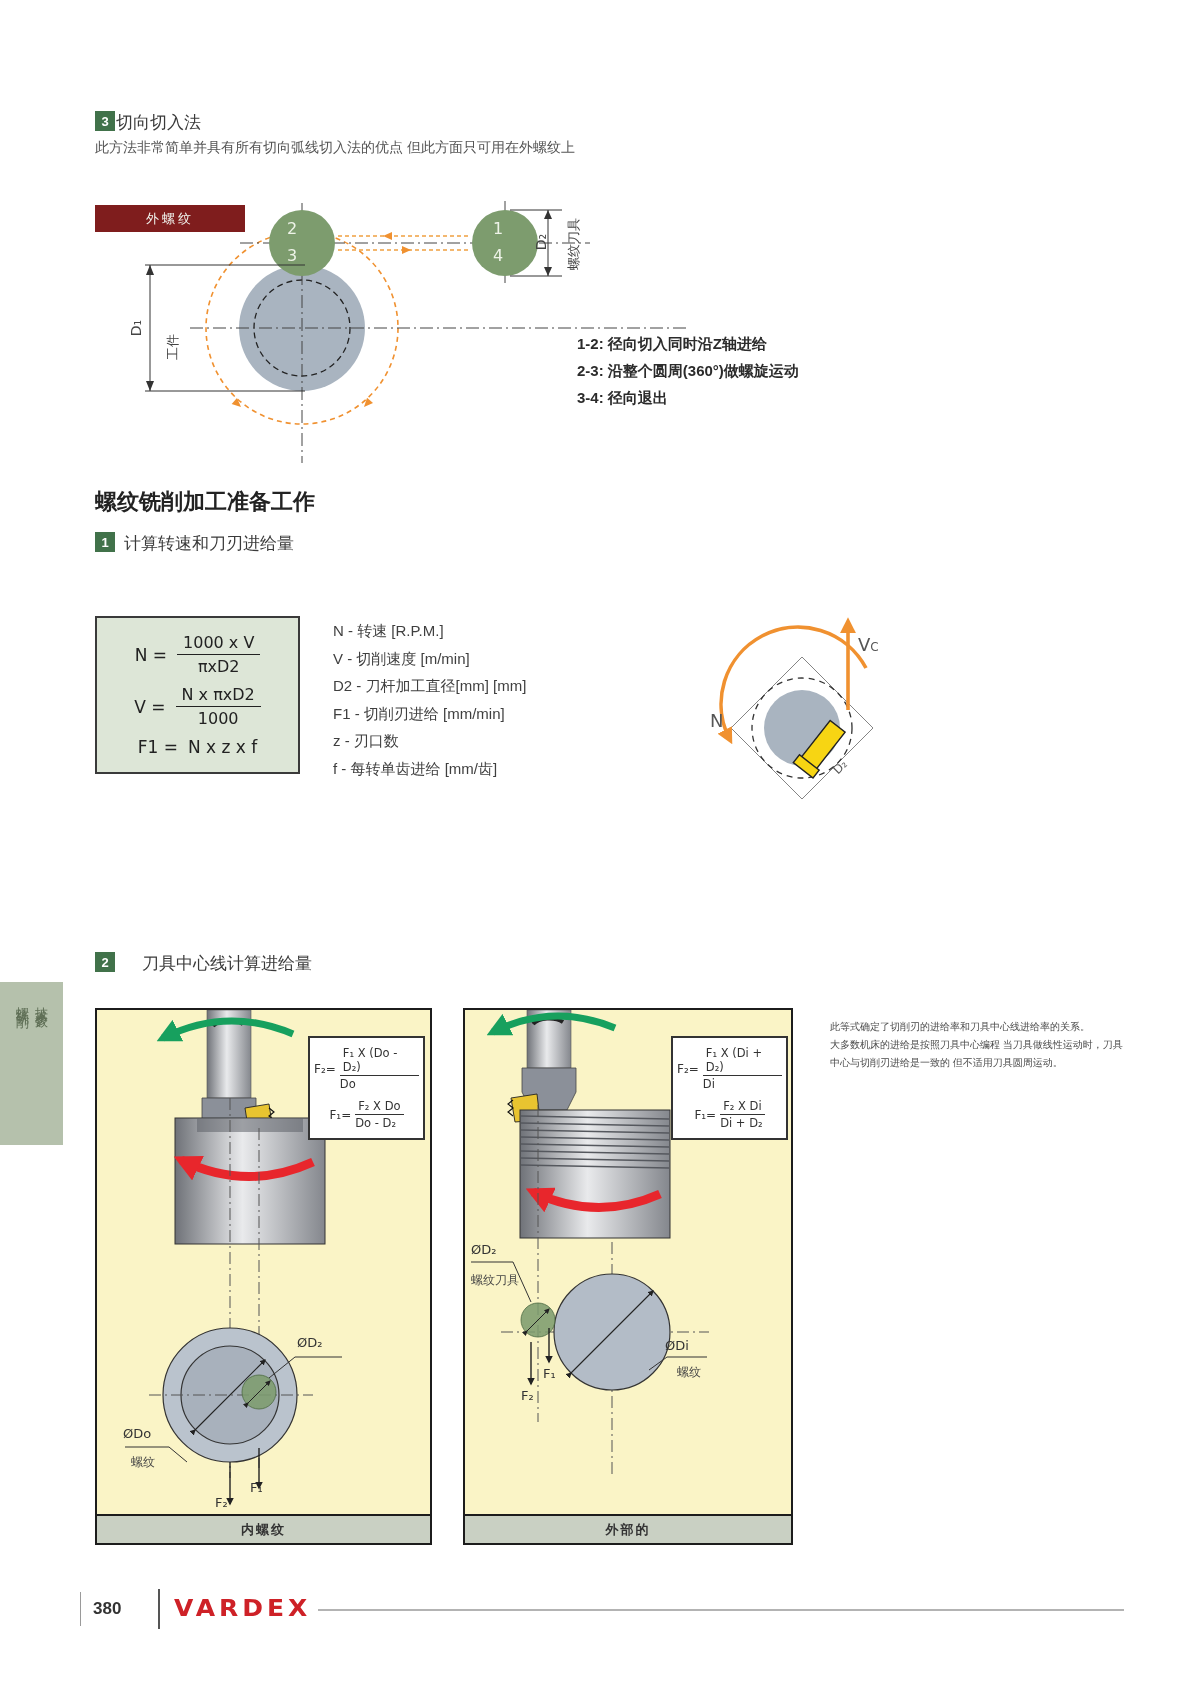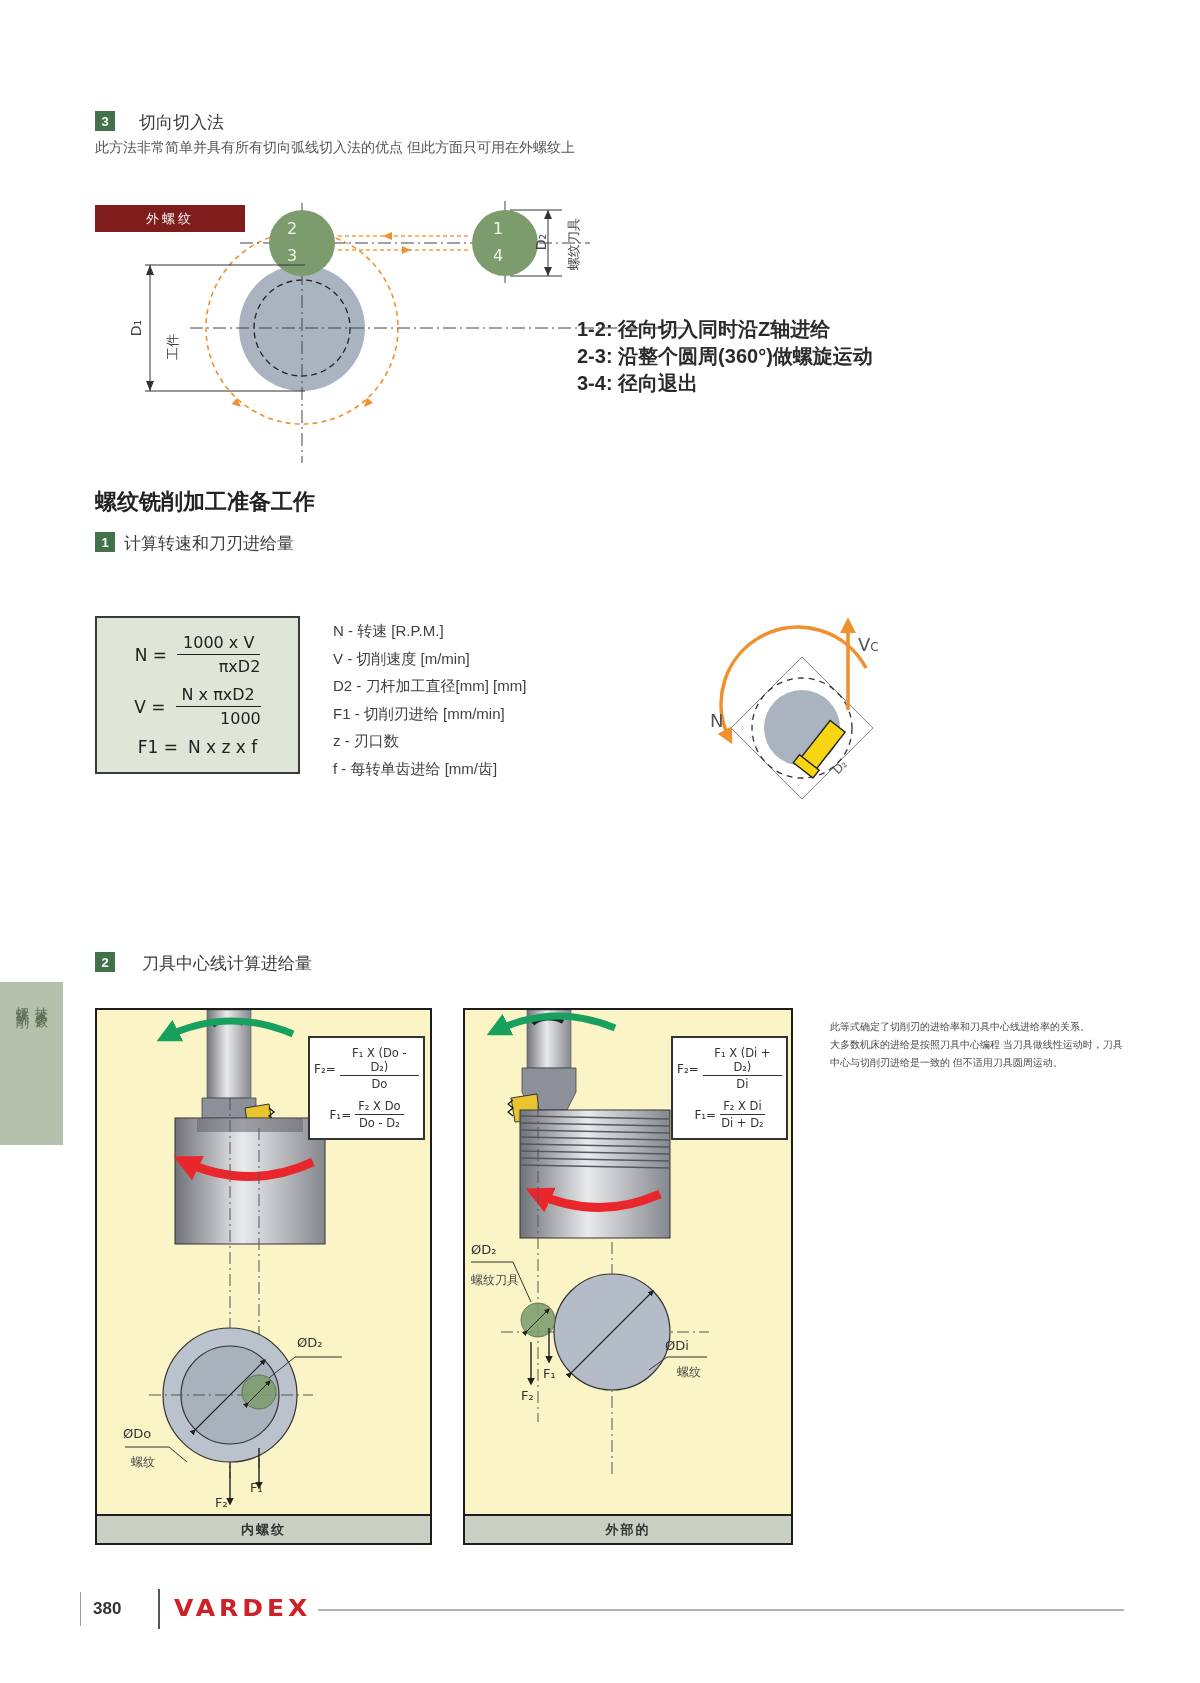--- a/index.html
+++ b/index.html
@@ -12,44 +12,44 @@
   .sec-title{position:absolute;font-size:17px;color:#3a3a3a;font-weight:500;}
   .desc{position:absolute;font-size:14px;color:#555;text-align:center;}
   .h1{position:absolute;font-size:22px;font-weight:bold;color:#222;}
   
   .banner{position:absolute;left:95px;top:205px;width:150px;height:27px;background:#7f1d1d;
           color:#f2f5ef;font-size:13px;letter-spacing:3px;display:flex;align-items:center;justify-content:center;}
   .circle-num{position:absolute;color:#eef3e8;font-size:16px;font-family:"DejaVu Sans",sans-serif;}
   .rot{transform:rotate(-90deg);transform-origin:center;white-space:nowrap;}
   .dim-label{position:absolute;font-size:14px;color:#444;font-family:"DejaVu Sans",sans-serif;}
   .cn-label{position:absolute;font-size:13px;color:#444;}
-  .notes{position:absolute;left:577px;top:316px;font-size:20px;font-weight:bold;color:#2b2b2b;line-height:27px;white-space:pre-line;}
+  .notes{position:absolute;left:577px;top:330px;font-size:15px;font-weight:bold;color:#2b2b2b;line-height:27px;white-space:pre-line;}
   
   .fbox{position:absolute;left:95px;top:616px;width:205px;height:158px;background:#dde6d7;
         border:2px solid #3a3a3a;box-sizing:border-box;display:flex;flex-direction:column;
         justify-content:center;gap:9px;font-family:"DejaVu Sans",sans-serif;}
   .frow{display:flex;align-items:center;justify-content:center;gap:10px;font-size:17px;color:#222;}
   .frac{text-align:center;font-size:16px;}
   .frac .num{padding:0 6px 2px 6px;border-bottom:1.6px solid #222;}
-  .frac .den{padding-top:2px;text-align:right;}
+  .frac .den{padding-top:2px;}
   .legend{position:absolute;left:333px;top:617px;font-size:15px;color:#3f3f3f;line-height:27.5px;}
   
   .vc-label{position:absolute;left:858px;top:634px;font-size:18px;color:#555;font-family:"DejaVu Sans",sans-serif;}
   .vc-label .sub{font-size:12px;}
   .n-label{position:absolute;left:710px;top:710px;font-size:18px;color:#555;font-family:"DejaVu Sans",sans-serif;}
   .d2w-label{position:absolute;left:833px;top:760px;font-size:12px;color:#555;transform:rotate(-45deg);font-family:"DejaVu Sans",sans-serif;}
   
   .panel{position:absolute;top:1008px;height:537px;background:#faf4c6;border:2px solid #1c1c1c;box-sizing:border-box;}
   .panel .caption{position:absolute;left:0;right:0;bottom:0;height:27px;background:#c9d0c3;
         border-top:2px solid #1c1c1c;display:flex;align-items:center;justify-content:center;
         font-size:13px;font-weight:bold;color:#333;letter-spacing:2px;}
   .pf-box{position:absolute;top:26px;width:117px;background:#fff;border:2px solid #333;box-sizing:border-box;
         padding:8px 4px;display:flex;flex-direction:column;gap:8px;font-family:"DejaVu Sans",sans-serif;}
   .pf-row{display:flex;align-items:center;justify-content:center;gap:4px;font-size:12px;color:#333;}
-  .pf-frac{text-align:center;font-size:11.5px;}
+  .pf-frac{text-align:left;font-size:11.5px;}
   .pf-frac .num{padding:0 3px 1px 3px;border-bottom:1.2px solid #333;}
   .pf-frac .den{padding-top:1px;}
   .plabel{position:absolute;font-size:13px;color:#333;font-family:"DejaVu Sans",sans-serif;white-space:nowrap;}
   .plabel-cn{position:absolute;font-size:12px;color:#444;white-space:nowrap;}
   .note-par{position:absolute;left:830px;top:1018px;width:300px;font-size:10px;line-height:18px;color:#4a4a4a;white-space:pre-line;}
   
   .side-tab{position:absolute;left:0;top:982px;width:63px;height:163px;background:#b5c1ac;
         writing-mode:vertical-lr;padding:14px 0 0 13px;box-sizing:border-box;
         font-size:13px;color:#5e6e55;letter-spacing:3px;line-height:19px;}
   
@@ -59,21 +59,21 @@
   .brand{position:absolute;left:174px;top:1594px;font-size:25px;font-weight:800;color:#ce2127;
          letter-spacing:4px;transform:scaleY(.92);font-family:"DejaVu Sans",sans-serif;}
   .foot-hrule{position:absolute;left:318px;top:1609px;width:806px;height:2px;background:#b3b3b3;}
 </style>
 </head>
 <body>
 
 <div class="page">
 
   <div class="badge" style="left:95px;top:111px;">3</div>
-  <div class="sec-title" style="left:139px;top:111px;">切向切入法</div>
+  <div class="sec-title" style="left:116px;top:111px;">切向切入法</div>
   <div class="desc" style="left:95px;top:139px;">此方法非常简单并具有所有切向弧线切入法的优点 但此方面只可用在外螺纹上</div>
 
   <div class="banner">外螺纹</div>
 
   <svg class="abs" style="left:90px;top:195px;" width="640" height="285" viewBox="0 0 640 285">
 
     <circle cx="212" cy="133" r="96" fill="none" stroke="#f09130" stroke-width="1.6" stroke-dasharray="5 4"></circle>
     <polygon points="0,0 9,4 0,8" fill="#f09130" transform="translate(147,203) rotate(42)"></polygon>
     <polygon points="0,0 9,4 0,8" fill="#f09130" transform="translate(283,208) rotate(132)"></polygon>
 

